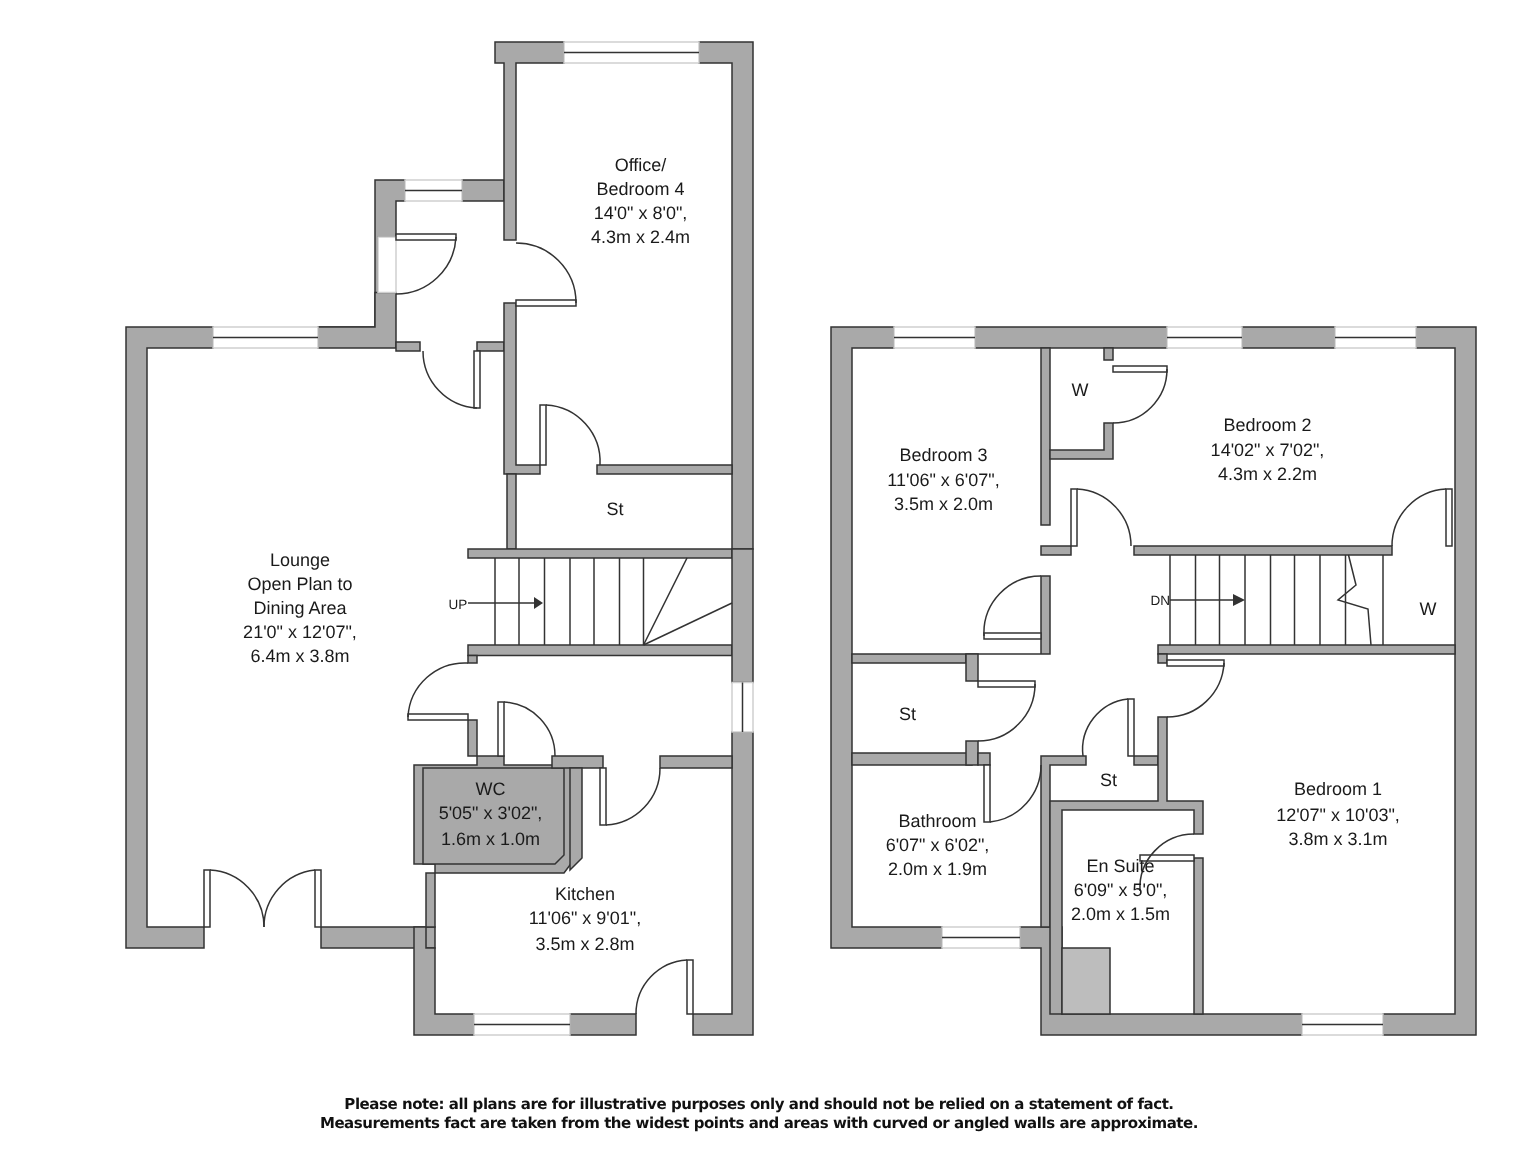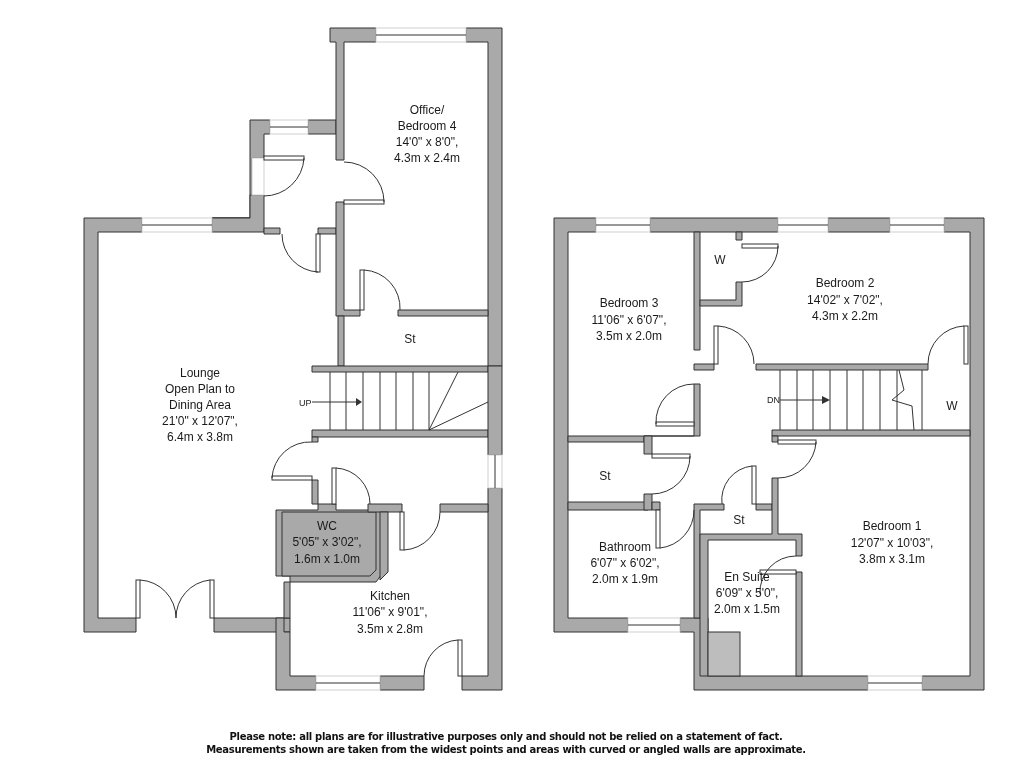--- a/index.html
+++ b/index.html
@@ -222,13 +222,13 @@
 
     <text class="lbl" x="892" y="530">Bedroom 1</text>
     <text class="lbl" x="892" y="547">12'07" x 10'03",</text>
     <text class="lbl" x="892" y="563">3.8m x 3.1m</text>
 
     <text class="lbl small" x="767" y="403">DN</text>
   </g>
 </svg>
 
 <div class="note" style="top:731px;">Please note: all plans are for illustrative purposes only and should not be relied on a statement of fact.</div>
-<div class="note" style="top:744px;">Measurements shown are taken from the widest points and areas with curved or angled walls are approximate.</div>
+<div class="note" style="top:744px;">Measurements fact are taken from the widest points and areas with curved or angled walls are approximate.</div>
 
 </body></html>

